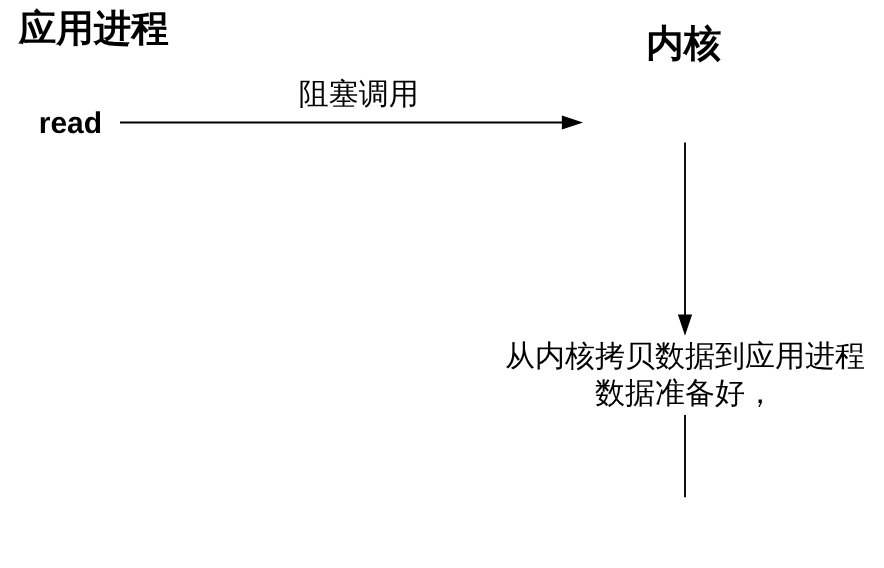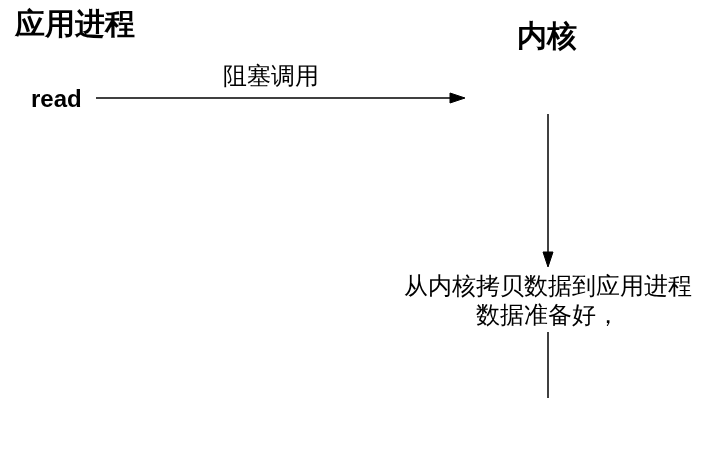--- a/index.html
+++ b/index.html
@@ -28,21 +28,21 @@
     font-size: 24px;
     line-height: 26px;
     white-space: nowrap;
   }
   .centered {
     text-align: center;
   }
   #app-heading   { left: 15px;  top: 8px; }
   #kernel-heading{ left: 447px; top: 8px; width: 200px; margin-top: 12px; }
   #read-label    { left: 31px;  top: 86px; font-weight: bold; }
-  #blocking-call-label { left: 171px; top: 63px; width: 200px; }
+  #blocking-call-label { left: 187px; top: 63px; width: 200px; }
   #data-not-ready-label { left: 472px; top: 85px; }
   #data-ready-block {
     position: absolute;
     left: 398px;
     top: 271px;
     width: 300px;
     text-align: center;
     font-size: 24px;
     line-height: 29px;
   }

